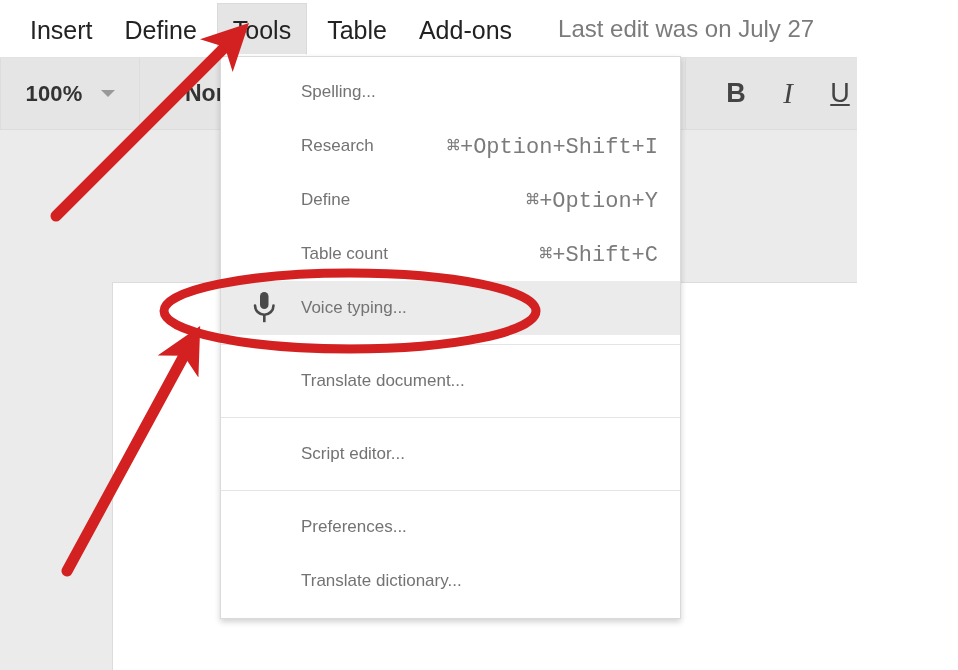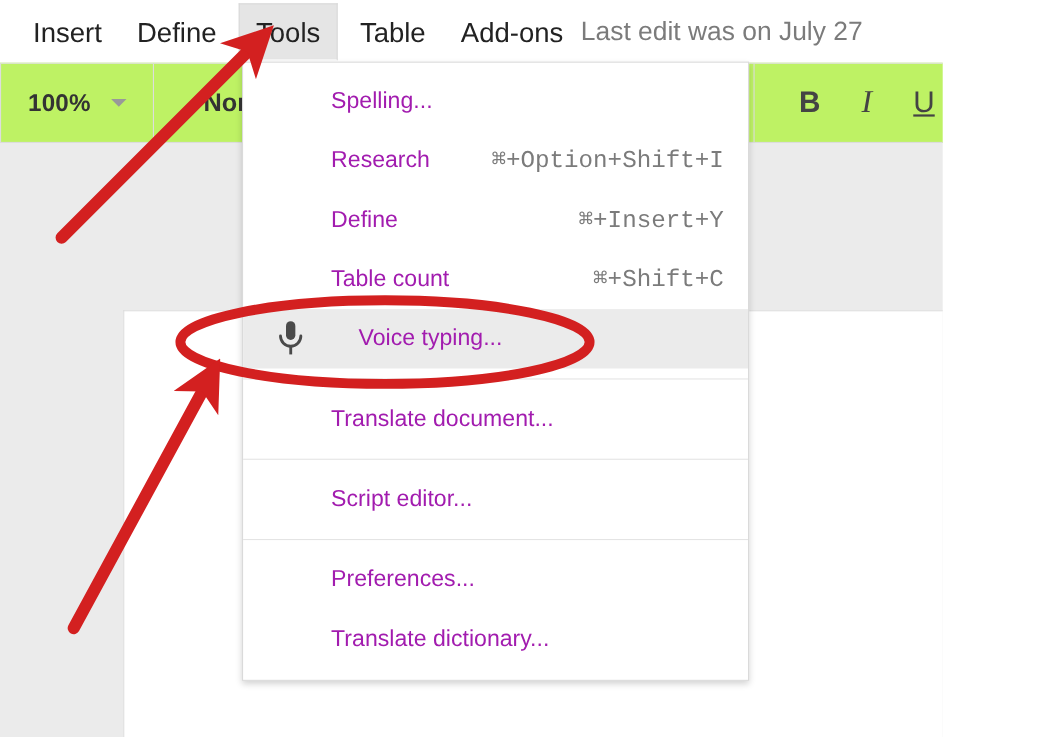--- a/index.html
+++ b/index.html
@@ -72,32 +72,33 @@
     border: 1px solid #dadada;
     border-bottom-color: #ffffff;
     position: relative;
     z-index: 40;
     margin-left: 4px;
     margin-right: 4px;
   }
   .last-edit {
     font-size: 24px;
     color: #7b7b7b;
+    margin-left: 30px;
     white-space: nowrap;
     cursor: default;
   }
 
   
   .toolbar {
     position: absolute;
     left: 0;
     top: 57px;
     width: 958px;
     height: 73px;
-    background: #bef264;
+    background: #e5e5e5;
     border-top: 1px solid #e2e2e2;
     border-bottom: 1px solid #dcdcdc;
     box-sizing: border-box;
     display: flex;
     align-items: center;
   }
   .tb-sep {
     width: 1px;
     height: 72px;
     background: #dddddd;
@@ -206,25 +207,24 @@
     position: relative;
     display: flex;
     align-items: center;
     height: 54px;
     padding: 0 22px 0 24px;
     box-sizing: border-box;
     cursor: default;
   }
   .dd-item.highlight {
     background: #ebebeb;
-    gap: 25px;
   }
   .dd-label {
-    font-size: 21px;
-    color: #a21caf;
+    font-size: 17px;
+    color: #737373;
     white-space: nowrap;
   }
   .dd-shortcut {
     margin-left: auto;
     font-size: 22px;
     color: #7b7b7b;
     white-space: nowrap;
     font-family: Liberation Mono, monospace;
   }
   .dd-sep {
@@ -311,21 +311,21 @@
 
     <div class="dd-item">
       <span class="mic-spacer"></span>
       <span class="dd-label">Research</span>
       <span class="dd-shortcut">⌘+Option+Shift+I</span>
     </div>
 
     <div class="dd-item">
       <span class="mic-spacer"></span>
       <span class="dd-label">Define</span>
-      <span class="dd-shortcut">⌘+Insert+Y</span>
+      <span class="dd-shortcut">⌘+Option+Y</span>
     </div>
 
     <div class="dd-item">
       <span class="mic-spacer"></span>
       <span class="dd-label">Table count</span>
       <span class="dd-shortcut">⌘+Shift+C</span>
     </div>
 
     <div class="dd-item highlight">
       <span class="mic-slot">

